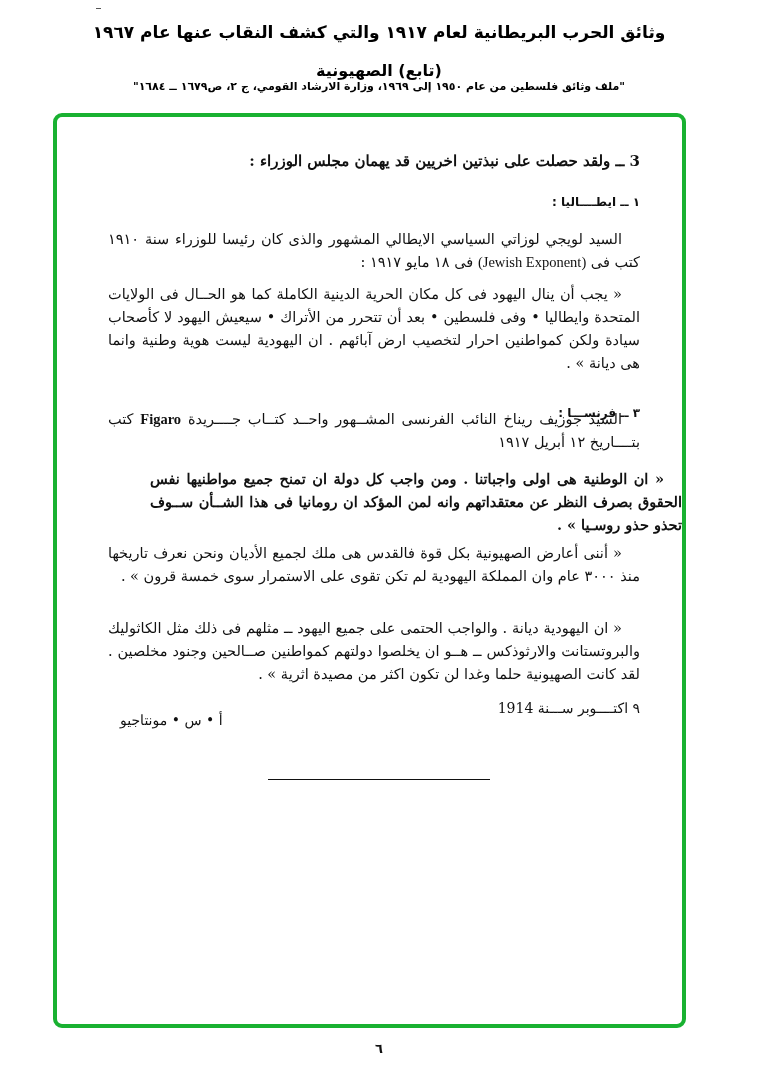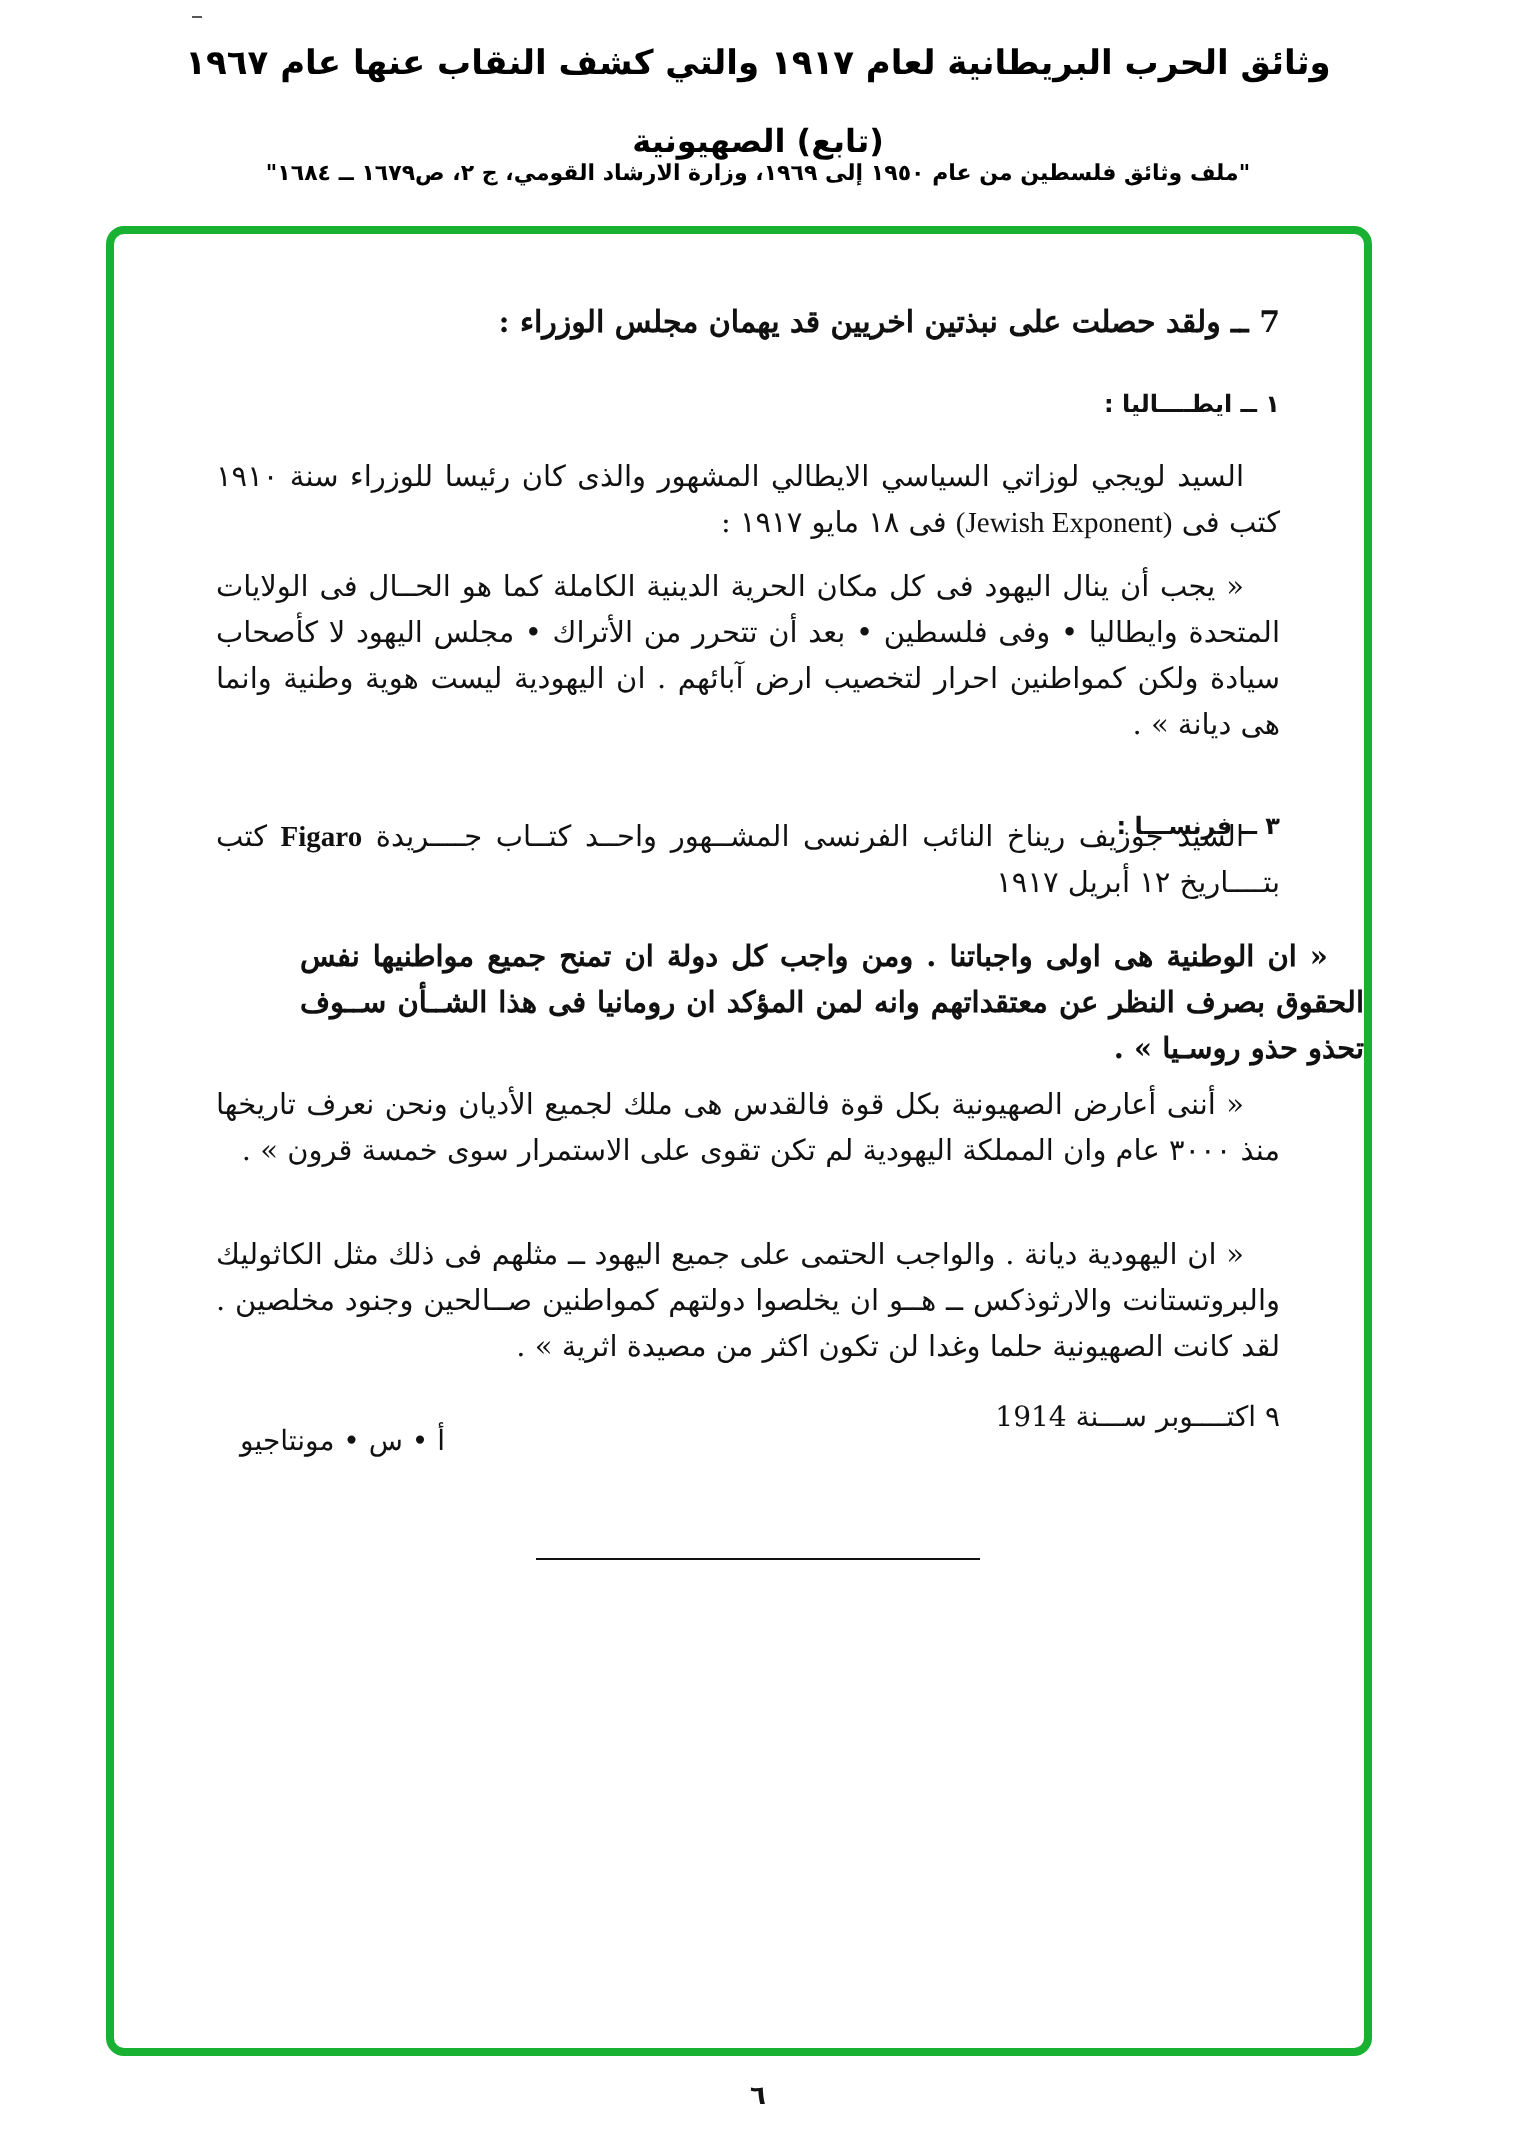--- a/index.html
+++ b/index.html
@@ -44,29 +44,29 @@
 <body>
 
 <div class="speck"></div>
 
 <div class="hdr hdr-title">وثائق الحرب البريطانية لعام ١٩١٧ والتي كشف النقاب عنها عام ١٩٦٧</div>
 <div class="hdr hdr-sub">(تابع) الصهيونية</div>
 <div class="hdr hdr-src">"ملف وثائق فلسطين من عام ١٩٥٠ إلى ١٩٦٩، وزارة الارشاد القومي، ج ٢، ص١٦٧٩ ــ ١٦٨٤"</div>
 
 <div class="frame" style="border-color: rgb(25, 177, 49);"></div>
 
-<div class="content p intro">7 ــ ولقد حصلت على نبذتين اخريين قد يهمان مجلس الوزراء :</div>
+<div class="content p intro">3 ــ ولقد حصلت على نبذتين اخريين قد يهمان مجلس الوزراء :</div>
 
 <div class="content h h-italy">١ ــ ايطــــاليا :</div>
 <div class="content p it-desc indent">
   <span>السيد لويجي لوزاتي السياسي الايطالي المشهور والذى كان رئيسا للوزراء سنة ١٩١٠ كتب فى</span>
   <span class="ltr">(Jewish Exponent)</span>
   <span>فى ١٨ مايو ١٩١٧ :</span>
 </div>
-<div class="content p it-quote indent">« يجب أن ينال اليهود فى كل مكان الحرية الدينية الكاملة كما هو الحــال فى الولايات المتحدة وايطاليا • وفى فلسطين • بعد أن تتحرر من الأتراك • مجلس اليهود لا كأصحاب سيادة ولكن كمواطنين احرار لتخصيب ارض آبائهم . ان اليهودية ليست هوية وطنية وانما هى ديانة » .</div>
+<div class="content p it-quote indent">« يجب أن ينال اليهود فى كل مكان الحرية الدينية الكاملة كما هو الحــال فى الولايات المتحدة وايطاليا • وفى فلسطين • بعد أن تتحرر من الأتراك • سيعيش اليهود لا كأصحاب سيادة ولكن كمواطنين احرار لتخصيب ارض آبائهم . ان اليهودية ليست هوية وطنية وانما هى ديانة » .</div>
 
 <div class="content h h-france">٣ ــ فرنســـا :</div>
 <div class="content p fr-desc indent">
   <span>السيد جوزيف ريناخ النائب الفرنسى المشــهور واحــد كتــاب جــــريدة</span>
   <span class="ltr" style="font-weight:bold">Figaro</span>
   <span>كتب بتــــاريخ ١٢ أبريل ١٩١٧</span>
 </div>
 <div class="content p fr-q1 indent">« ان الوطنية هى اولى واجباتنا . ومن واجب كل دولة ان تمنح جميع مواطنيها نفس الحقوق بصرف النظر عن معتقداتهم وانه لمن المؤكد ان رومانيا فى هذا الشــأن ســوف تحذو حذو روسـيا » .</div>
 <div class="content p fr-q2 indent">« أننى أعارض الصهيونية بكل قوة فالقدس هى ملك لجميع الأديان ونحن نعرف تاريخها منذ ٣٠٠٠ عام وان المملكة اليهودية لم تكن تقوى على الاستمرار سوى خمسة قرون » .</div>
 <div class="content p fr-q3 indent">« ان اليهودية ديانة . والواجب الحتمى على جميع اليهود ــ مثلهم فى ذلك مثل الكاثوليك والبروتستانت والارثوذكس ــ هــو ان يخلصوا دولتهم كمواطنين صــالحين وجنود مخلصين . لقد كانت الصهيونية حلما وغدا لن تكون اكثر من مصيدة اثرية » .</div>

